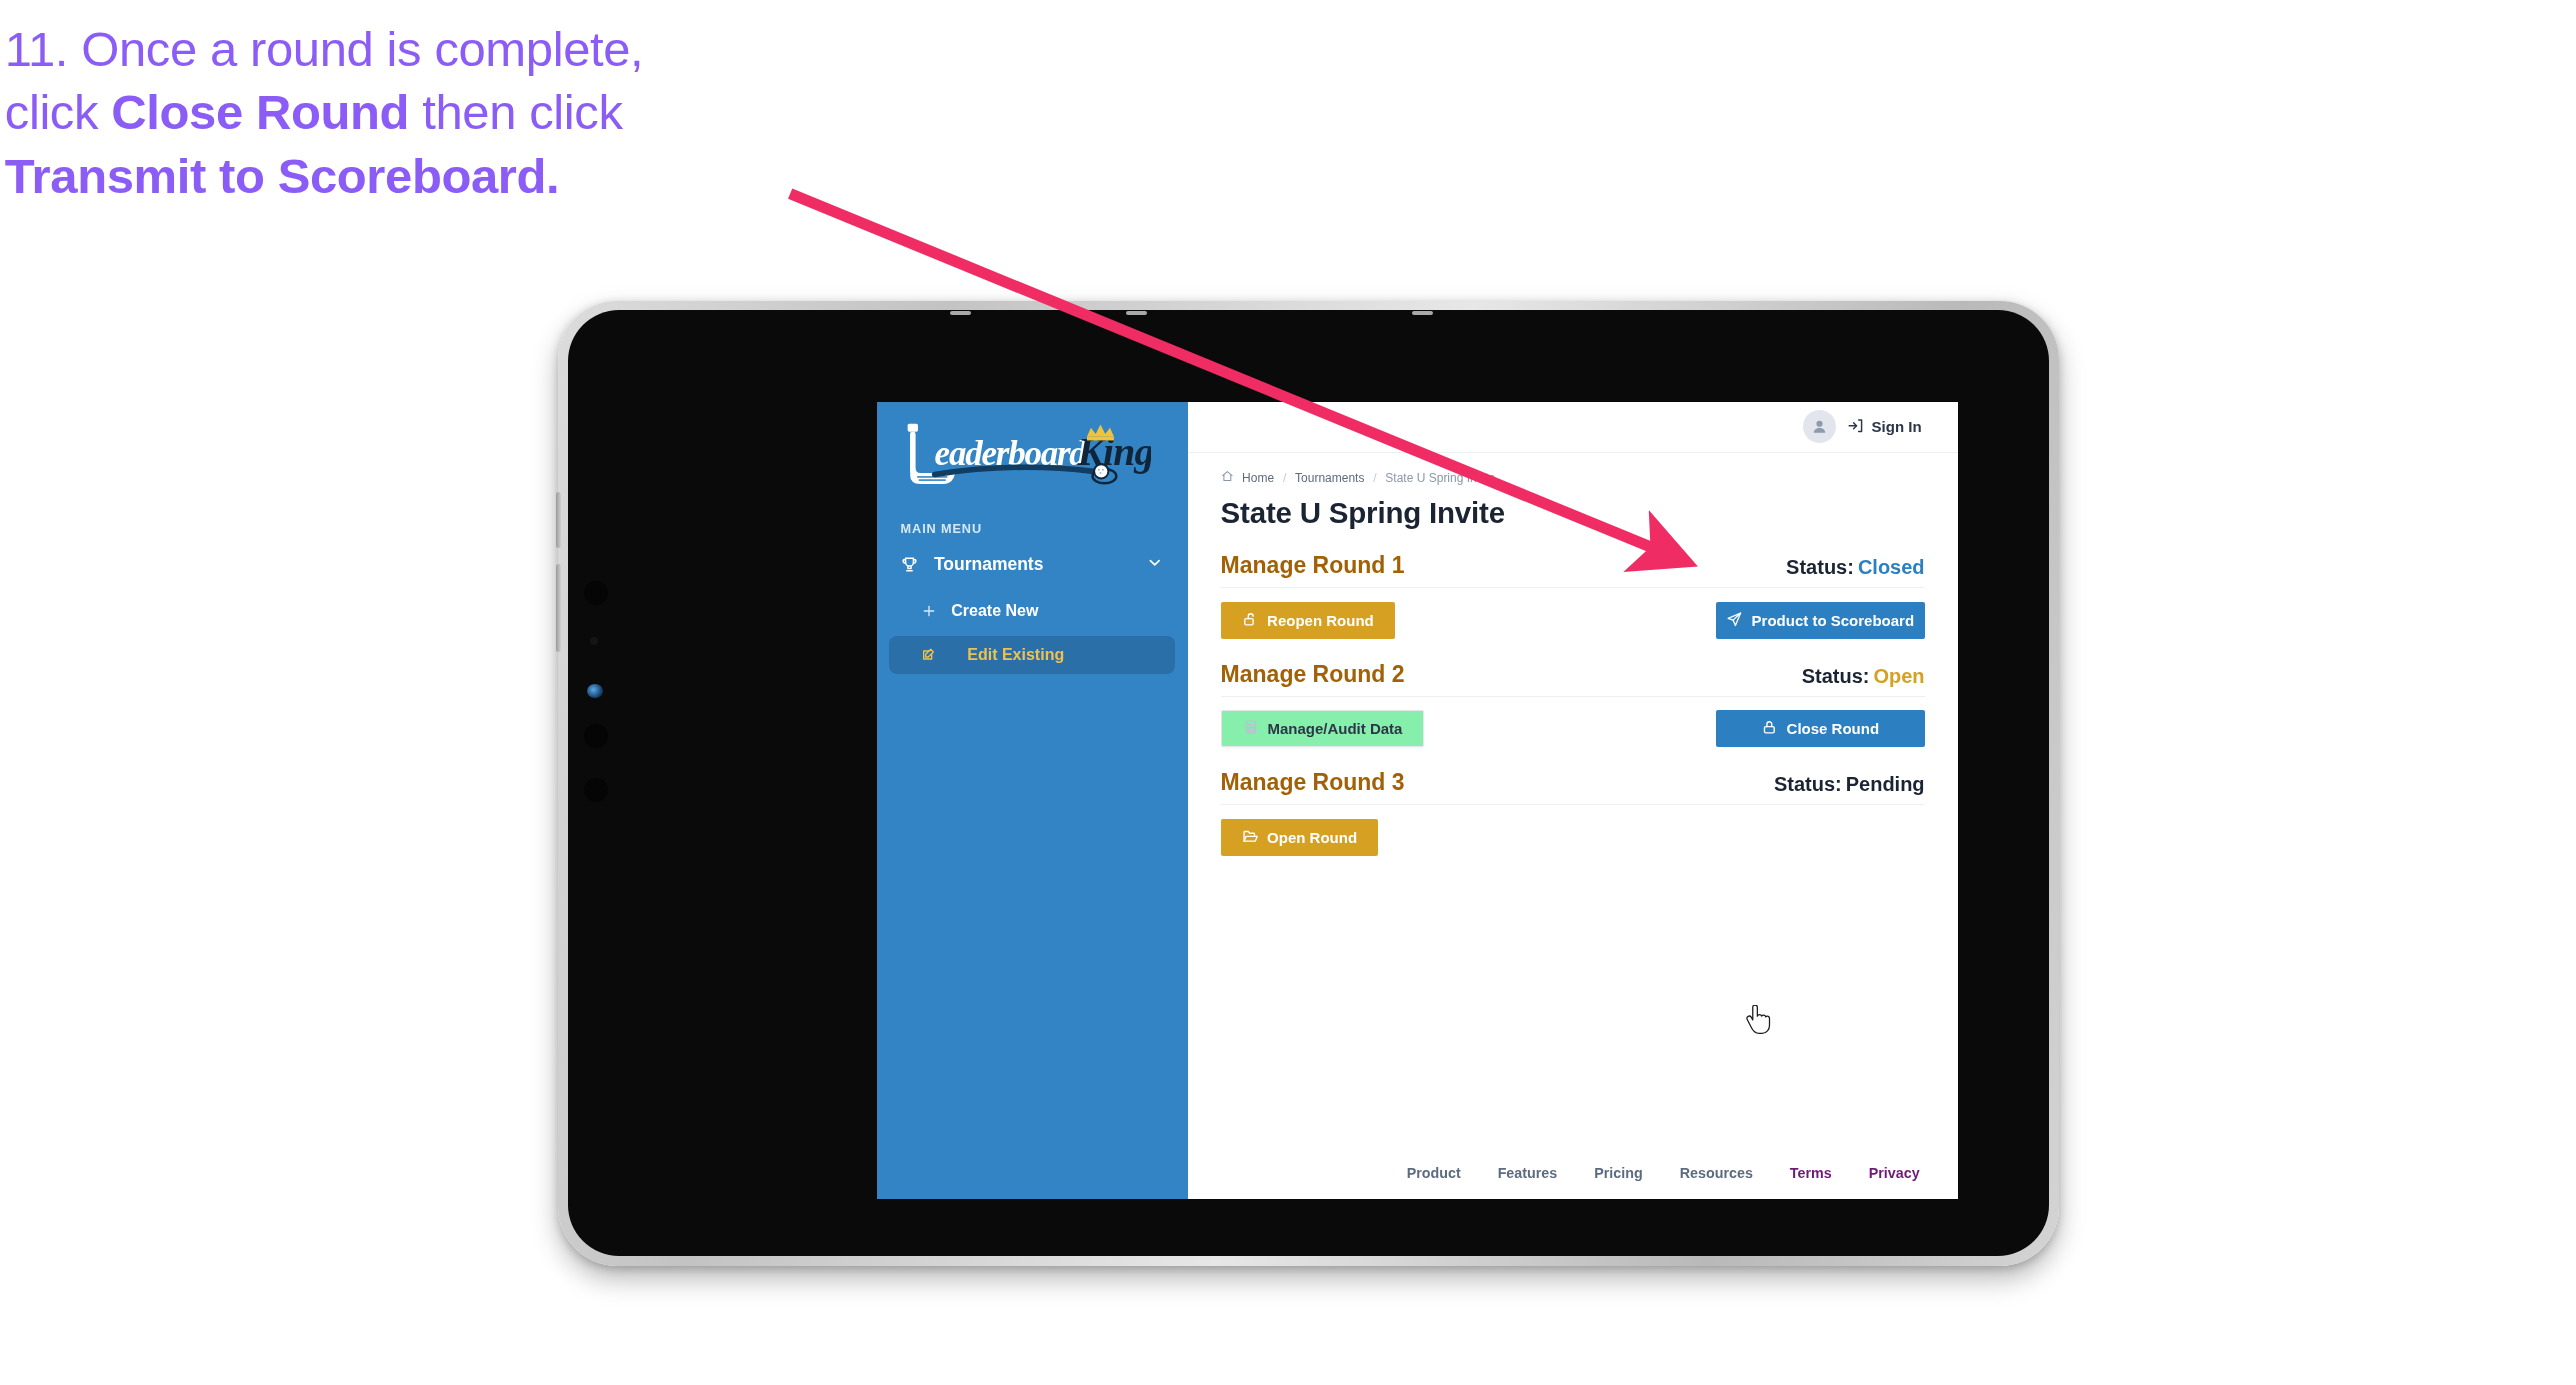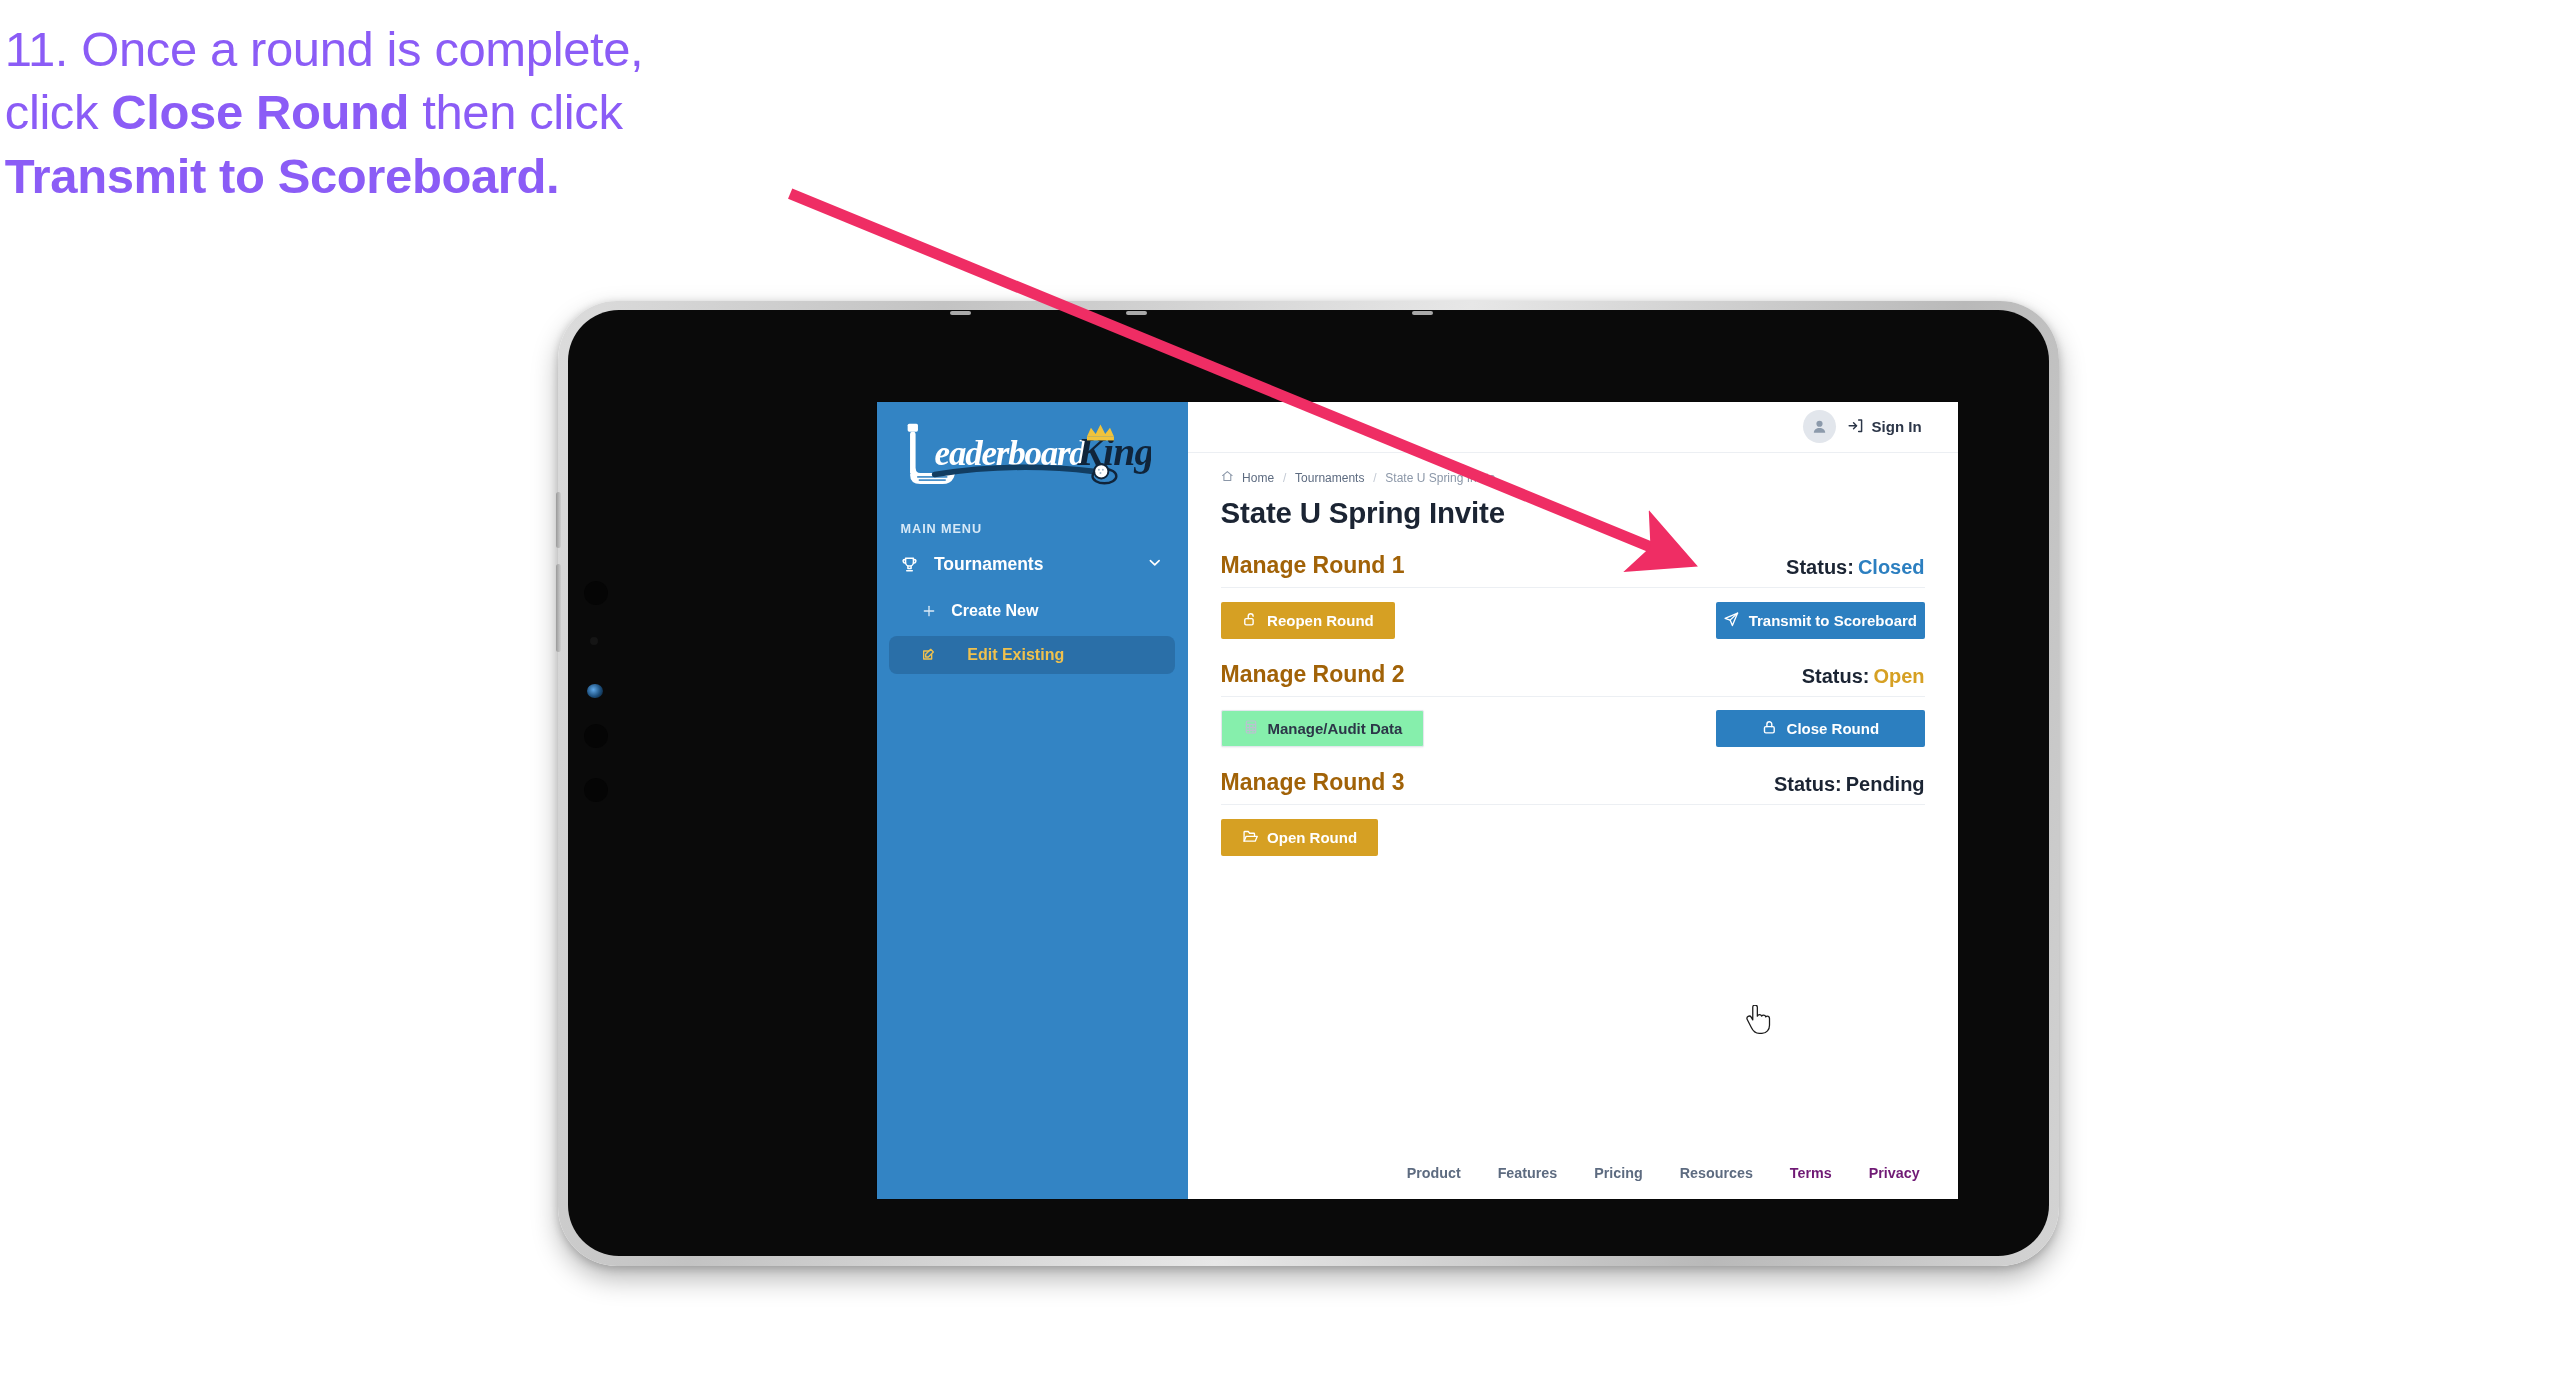--- a/index.html
+++ b/index.html
@@ -447,21 +447,21 @@
                 <span>Reopen Round</span>
               </button>
               <span class="spacer"></span>
               <button class="btn blue w-send">
                 <span>
                   <svg width="16.7" height="16.7" viewBox="0 0 24 24" fill="none" stroke="#ffffff" stroke-width="1.9" stroke-linecap="round" stroke-linejoin="round">
                     <path d="M21 3L3 10.5l7.2 2.6L13.5 21z"></path>
                     <path d="M10.2 13.1L21 3"></path>
                   </svg>
                 </span>
-                <span>Transmit to Scoreboard</span>
+                <span>Product to Scoreboard</span>
               </button>
             </div>
           </div>
 
           <div class="round-block">
             <div class="round-head">
               <div class="round-title">Manage Round 2</div>
               <div class="round-status">
                 <span>Status:</span><span class="val" style="color:#d6a023">Open</span>
               </div>

